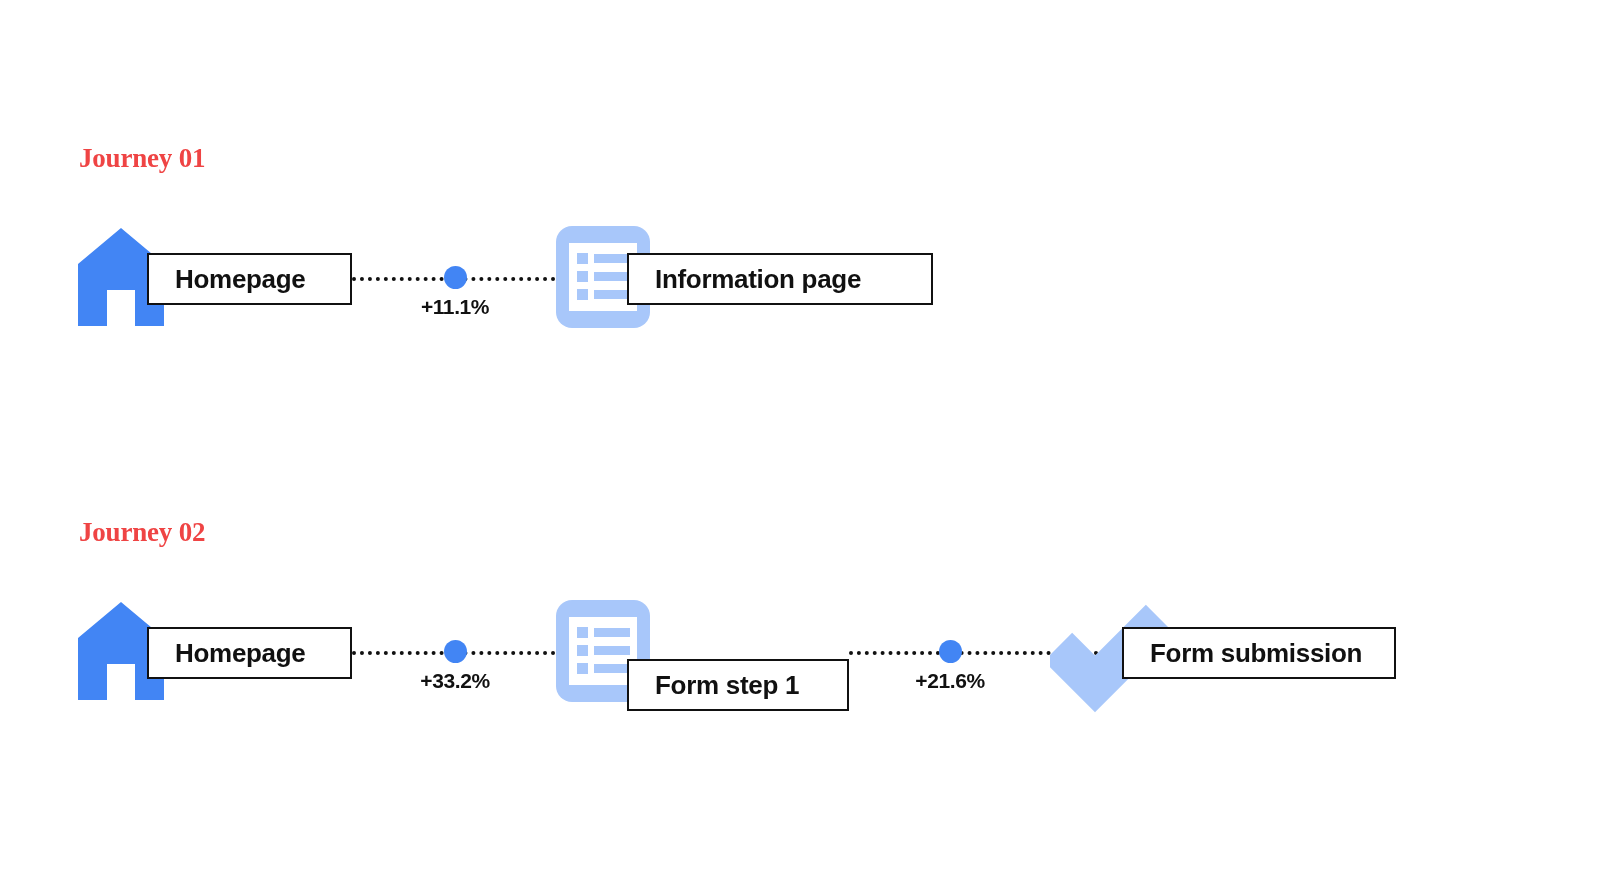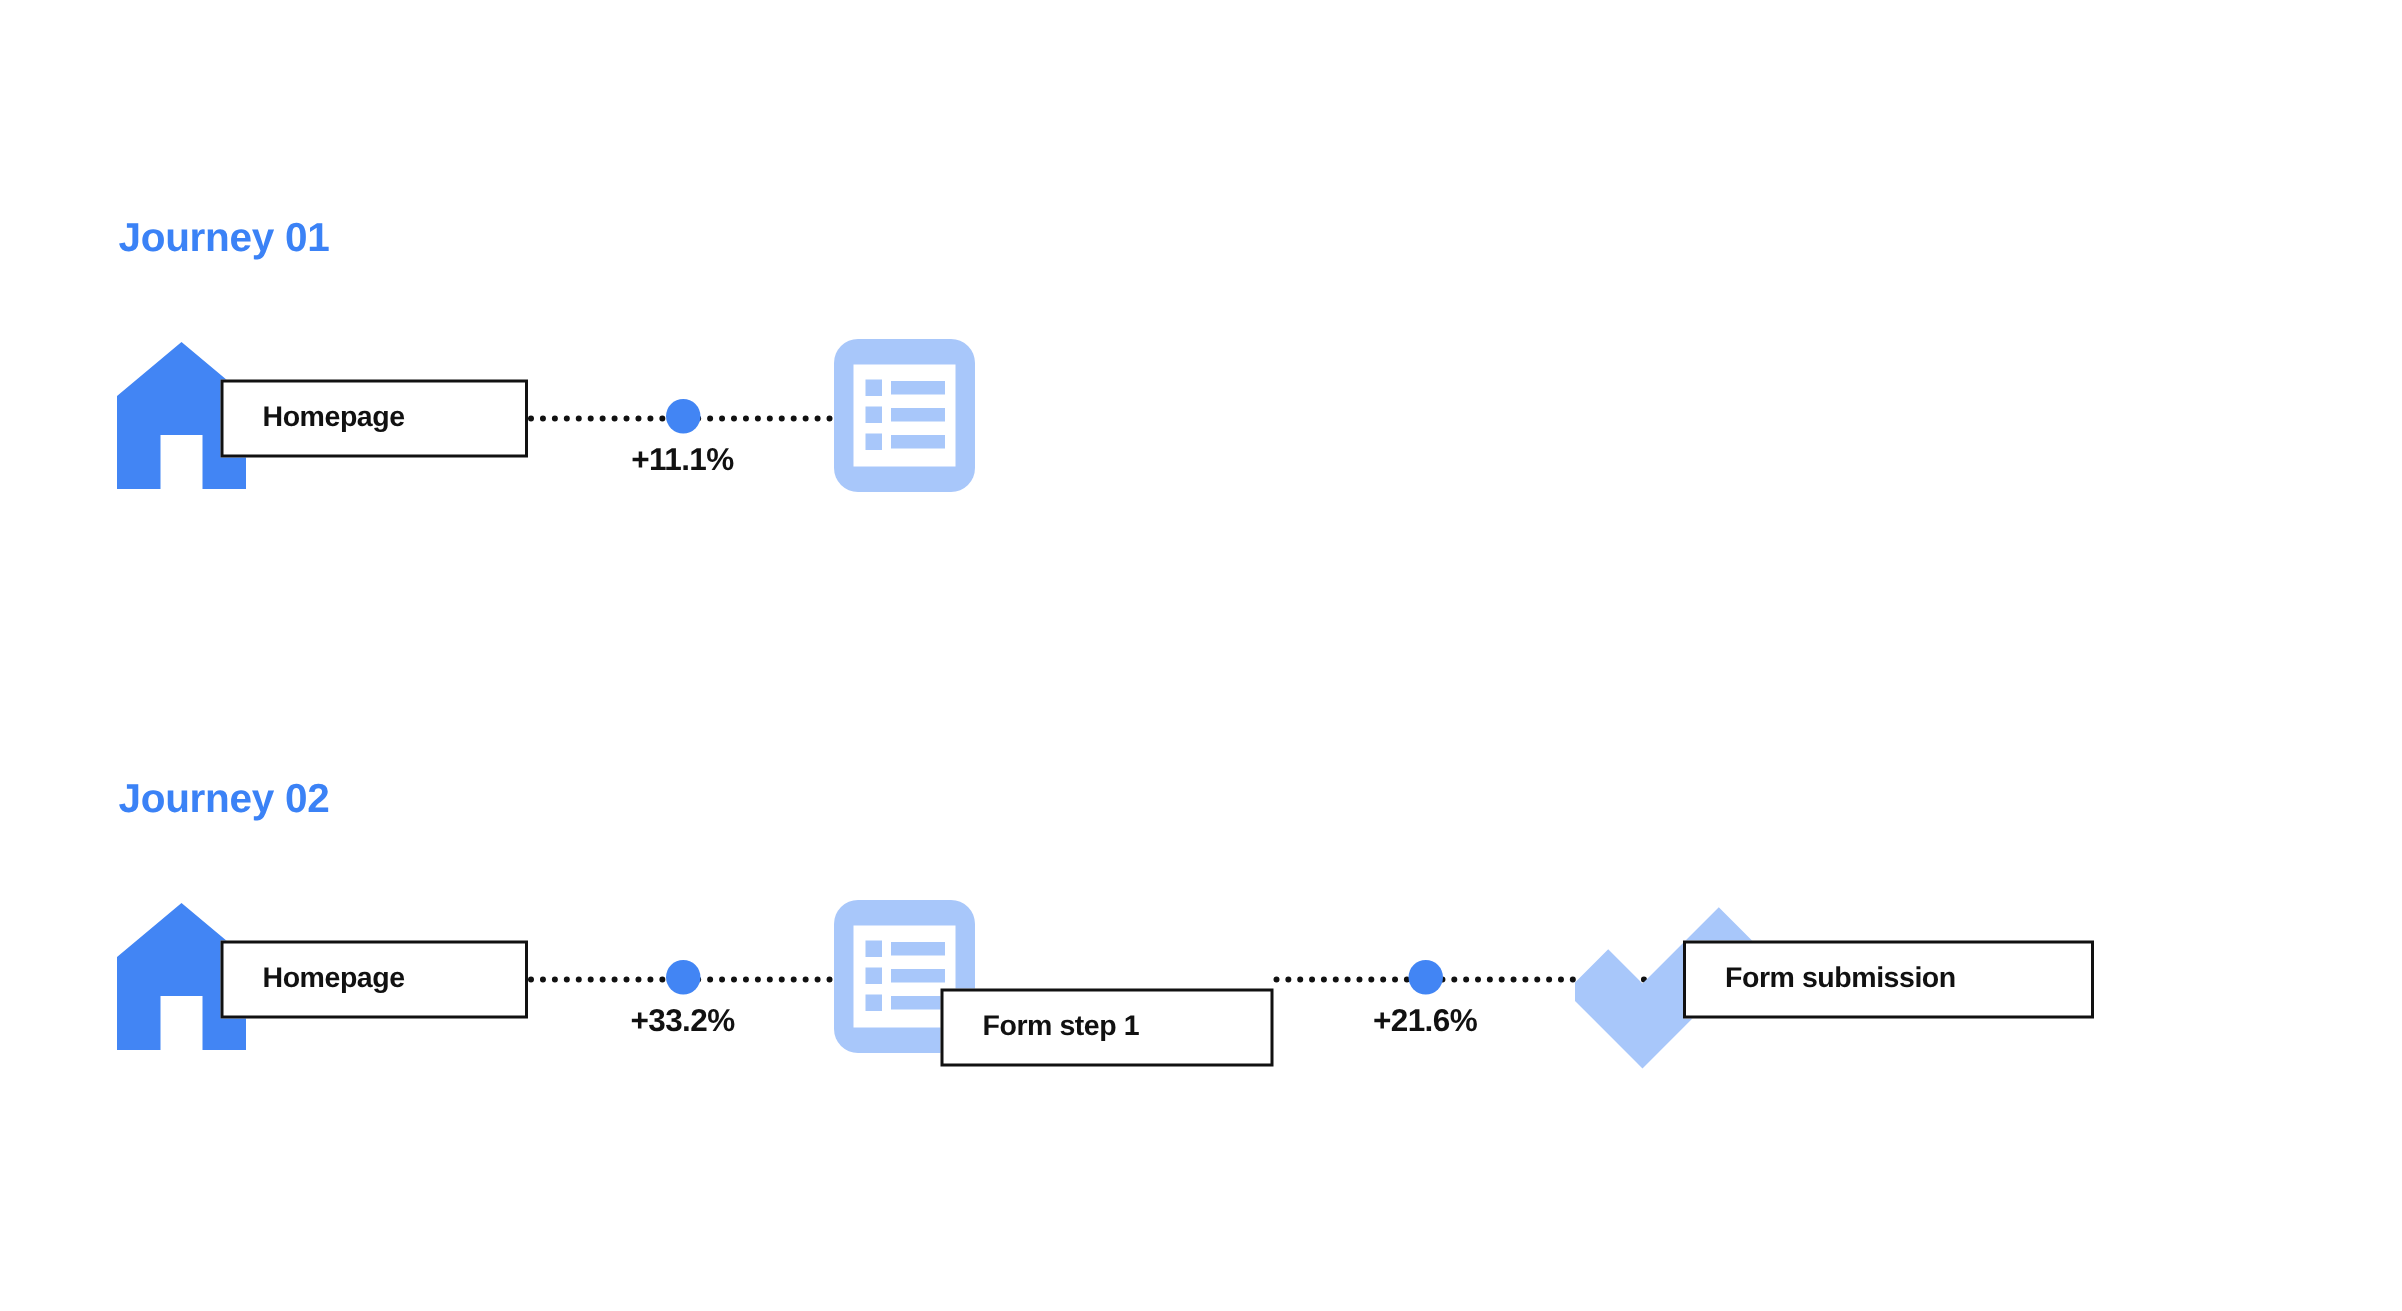--- a/index.html
+++ b/index.html
@@ -21,25 +21,25 @@
     position: absolute;
     left: 0;
     top: 0;
     width: 1601px;
     height: 874px;
   }
 
   
   .journey-title {
     position: absolute;
-    font-family: Liberation Sans, sans-serif;
+    font-family: Liberation Serif, serif;
     font-weight: bold;
     font-size: 27px;
     letter-spacing: -0.2px;
-    color: #3b82f6;
+    color: #ef4444;
     white-space: nowrap;
   }
   #journey-title-0 { left: 79px; top: 143px; }
   #journey-title-1 { left: 79px; top: 517px; }
 
   
   .flow-row {
     position: absolute;
     left: 0;
     width: 1601px;
@@ -64,21 +64,21 @@
     background: #ffffff;
     height: 52px;
     top: 43px;
     display: flex;
     align-items: center;
     z-index: 4;
   }
   .node-box .node-label {
     font-family: "Liberation Sans", sans-serif;
     font-weight: bold;
-    font-size: 19px;
+    font-size: 26px;
     color: #111111;
     letter-spacing: -0.3px;
     white-space: nowrap;
     padding-left: 26px;
   }
 
   
   .marker {
     position: absolute;
     z-index: 5;
@@ -143,20 +143,23 @@
         <rect x="13" y="17" width="68" height="68" fill="#ffffff"></rect>
         <rect x="21" y="27" width="11" height="11" fill="#A8C7FA"></rect>
         <rect x="38" y="28" width="36" height="9" fill="#A8C7FA"></rect>
         <rect x="21" y="45" width="11" height="11" fill="#A8C7FA"></rect>
         <rect x="38" y="46" width="36" height="9" fill="#A8C7FA"></rect>
         <rect x="21" y="63" width="11" height="11" fill="#A8C7FA"></rect>
         <rect x="38" y="64" width="36" height="9" fill="#A8C7FA"></rect>
       </svg>
     </div>
 
+    <div class="node-box" style="left:627px; width:306px;">
+      <span class="node-label">Information page</span>
+    </div>
 
   </div>
 
   <div class="journey-title" id="journey-title-1">Journey 02</div>
 
   <div class="flow-row" id="flow-row-1">
 
     <div class="connector" style="left:352px; width:275px;"></div>
     <div class="connector" style="left:849px; width:273px;"></div>
 

